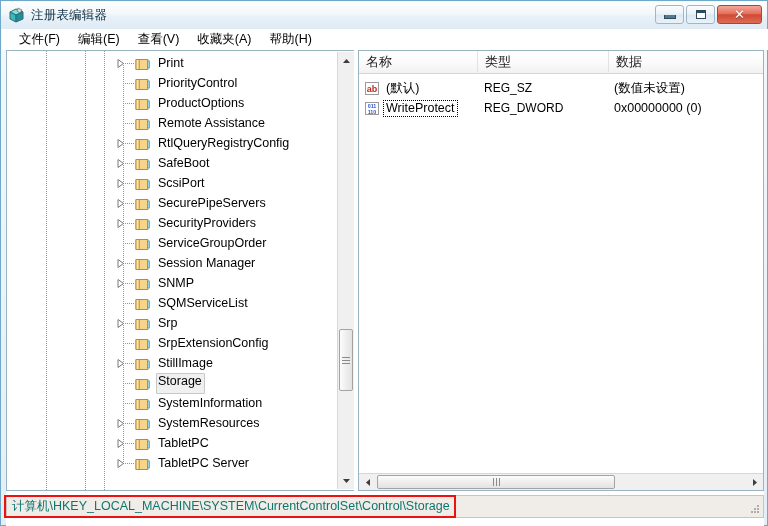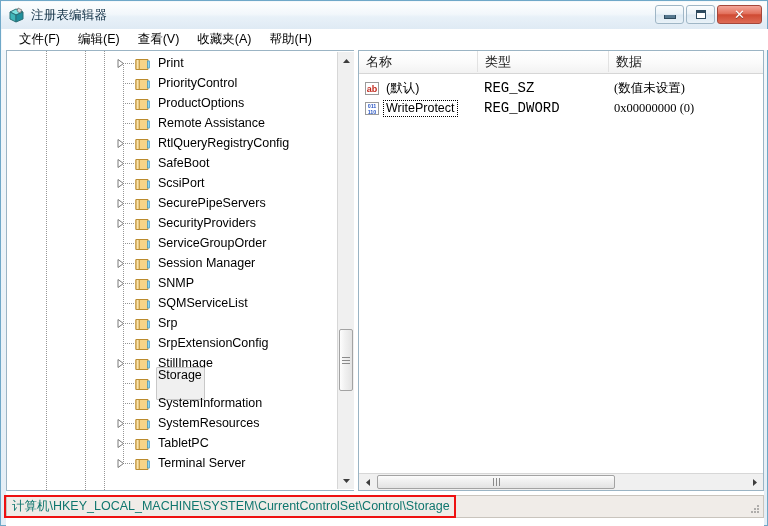--- a/index.html
+++ b/index.html
@@ -165,21 +165,21 @@
     position: absolute;
     left: 149px;
     font-size: 12.5px;
     color: #000000;
     padding: 1px 3px 1px 2px;
     line-height: 15px;
   }
   .tree-row.selected .tree-label {
     background: #f0f0f0;
     border: 1px solid #c8c8c8;
-    padding: 0px 2px 16px 1px;
+    padding: 0px 2px 4px 1px;
     border-radius: 1px;
   }
   
   .guide {
     position: absolute;
     top: 0; bottom: 0;
     width: 1px;
     background-image: linear-gradient(to bottom, #969696 50%, rgba(255,255,255,0) 0%);
     background-size: 1px 2px;
     background-repeat: repeat-y;
@@ -292,28 +292,26 @@
     line-height: 15px;
     padding: 0 3px;
   }
   .val-name.focused {
     border: 1px dotted #000000;
     padding: 0 2px;
   }
   .val-type {
     position: absolute;
     left: 125px;
-    font-size: 14px;
-    font-family: Liberation Mono, monospace;
+    font-size: 12px;
   }
   .val-data {
     position: absolute;
     left: 255px;
     font-size: 12.5px;
-    font-family: Liberation Serif, serif;
   }
 
   #hscroll {
     position: absolute;
     left: 0; bottom: 0;
     width: 404px; height: 17px;
     background: #f0f0f0;
     border-top: 1px solid #d7d7d7;
     box-sizing: border-box;
   }
@@ -706,21 +704,21 @@
               <div class="twisty">
                 <svg width="9" height="9" viewBox="0 0 9 9">
                   <polygon points="2,0.5 7.5,4.5 2,8.5" fill="none" stroke="#7b7b7b" stroke-width="1"></polygon>
                 </svg>
               </div>
               <div class="folder-ico"><svg width="16" height="15" viewBox="0 0 16 15">
                   <path d="M1 3.5 L1 13.5 L13 13.5 L13 3.5 Z" fill="#f7d488" stroke="#bb8b2e" stroke-width="1"></path>
                   <path d="M1 3.5 L1 13.5 L4.2 13.5 L4.2 3.5 Z" fill="#fbe4ad" stroke="#bb8b2e" stroke-width="1"></path>
                   <rect x="12.4" y="5" width="2.2" height="7" fill="#8fd6f0" stroke="#4d94b5" stroke-width=".7"></rect>
                 </svg></div>
-              <div class="tree-label">Terminal Server</div>
+              <div class="tree-label">TabletPC Server</div>
             </div>
           </div>
       </div>
 
       <div class="vscroll" style="right:0;">
         <div class="sb-arrow up">
           <svg width="7" height="4" viewBox="0 0 7 4">
               <polygon points="3.5,0 7,4 0,4" fill="#3d3d3d"></polygon>
             </svg>
         </div>

